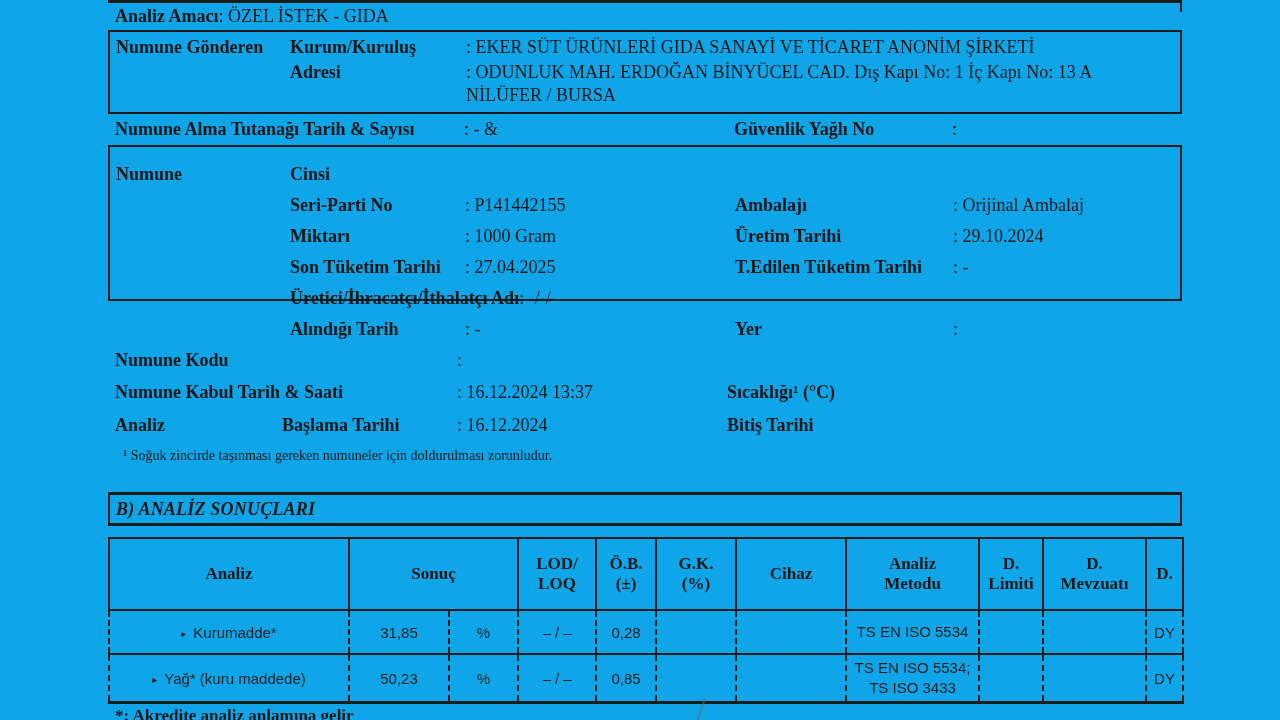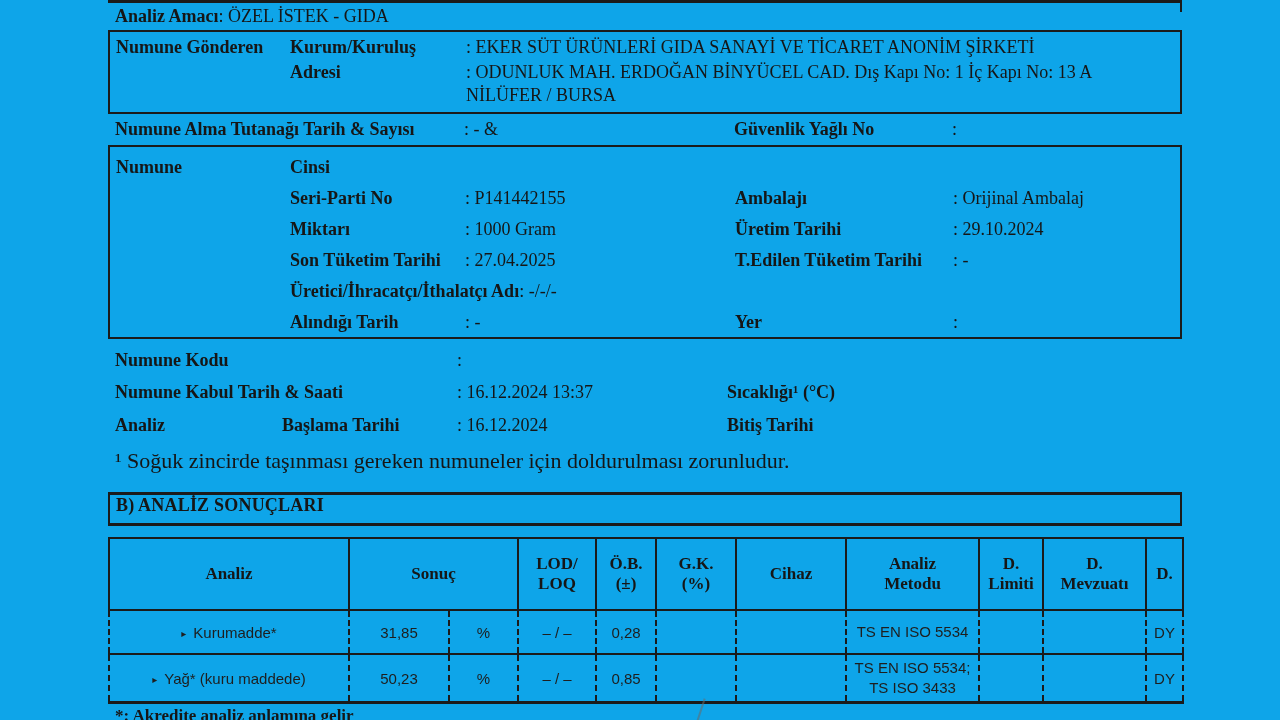--- a/index.html
+++ b/index.html
@@ -23,35 +23,35 @@
   .top-tick { position:absolute; right:0; top:0; height:9px; width:0;
               border-right:2.5px solid #1b1b1b; }
 
   .sender-box { position:absolute; left:0; top:30px; width:1074px; height:84px;
                 border:2.5px solid #1b1b1b; box-sizing:border-box; padding:4px 10px 0 6px; }
   .sender-grid { display:grid; grid-template-columns:174px 176px 1fr; align-items:baseline; row-gap:2px; }
   .sender-val { max-width:700px; line-height:23px; }
 
   .tutanak-row { position:absolute; left:0; top:119px; width:1074px; padding-left:7px; box-sizing:border-box; }
 
-  .numune-box { position:absolute; left:0; top:145px; width:1074px; height:194px;
-                border:2.5px solid #1b1b1b; box-sizing:border-box; padding:5px 8px 0 6px; }
+  .numune-box { position:absolute; left:0; top:145px; width:1074px; height:156px;
+                border:2.5px solid #1b1b1b; box-sizing:border-box; padding:12px 8px 0 6px; }
   .numune-box .nrow { height:31px; display:grid;
                       grid-template-columns:174px 175px 270px 218px 1fr; align-items:center; }
   .free-pair { grid-column:2 / 4; white-space:nowrap; }
 
   .kabul-block { position:absolute; left:0; top:344px; width:1074px; padding-left:7px; box-sizing:border-box; }
   .kabul-block .krow { height:32.5px; display:grid;
                        grid-template-columns:167px 175px 270px 218px 1fr; align-items:center; }
 
-  .footnote { position:absolute; left:7px; top:448px; font-size:22px; }
+  .footnote { position:absolute; left:15px; top:448px; font-size:14px; }
 
   .results-box { position:absolute; left:0; top:492px; width:1074px; height:34px;
                  border:2.5px solid #1b1b1b; border-top-width:3px; border-bottom-width:3px;
-                 box-sizing:border-box; display:flex; align-items:flex-start; padding-left:6px; }
+                 box-sizing:border-box; display:flex; align-items:center; padding-left:6px;font-style:italic; }
   .results-title { font-weight:bold; font-size:18px; letter-spacing:.2px; }
 
   table.results { position:absolute; left:0; top:537px; width:1074px;
                   border-collapse:collapse; table-layout:fixed; }
   table.results th {
     border:2.5px solid #1b1b1b; font-weight:bold; font-size:17px; line-height:1.2;
     white-space:pre-line; text-align:center; vertical-align:middle; height:70px;
     font-family:"Liberation Serif", serif; padding:0 2px;
   }
   table.results td {

